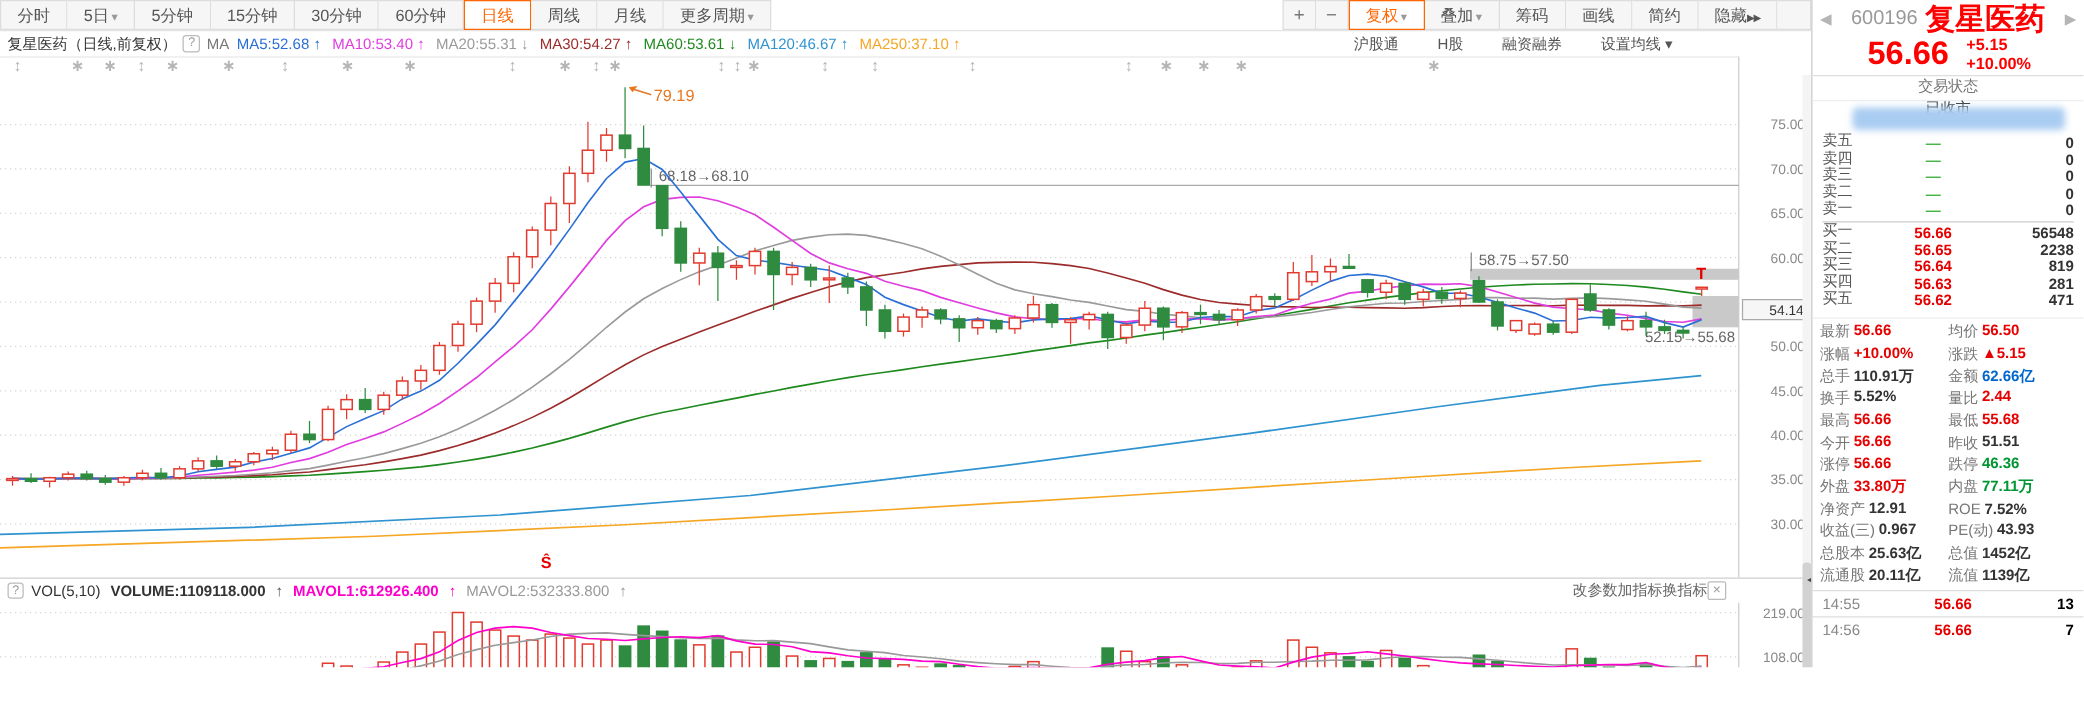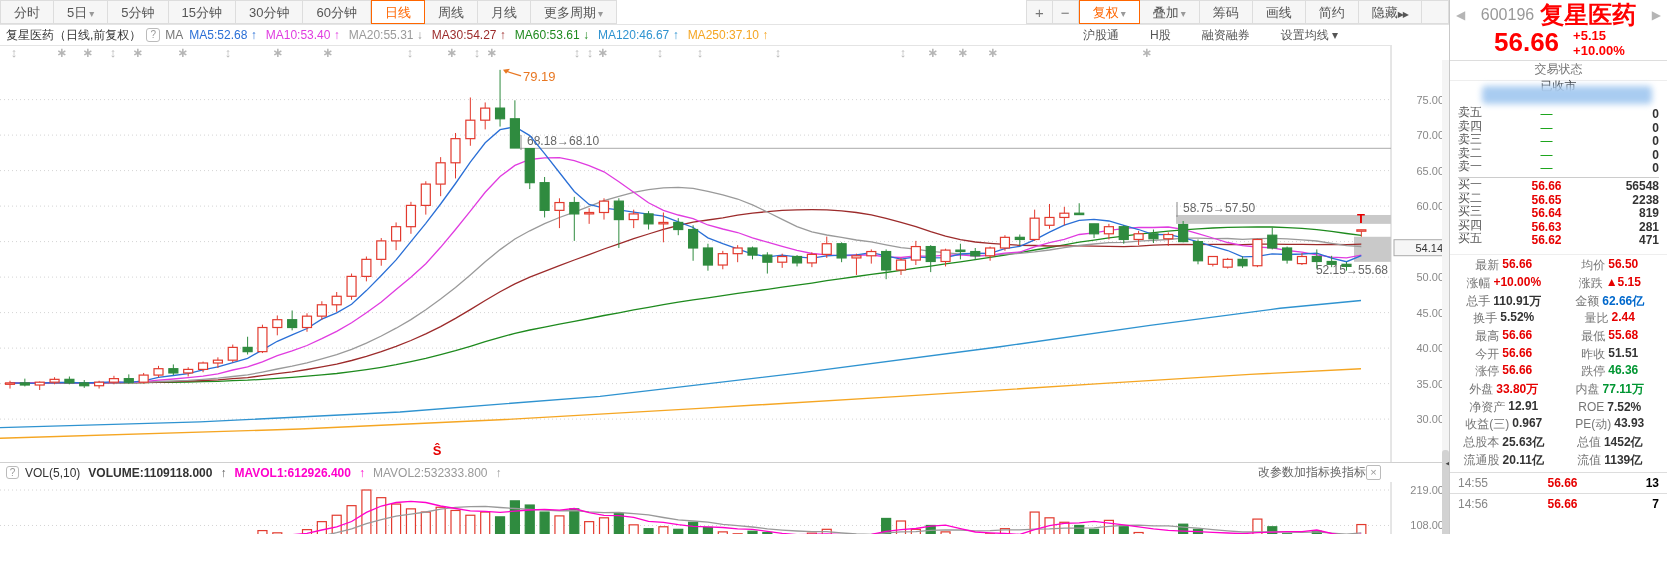--- a/index.html
+++ b/index.html
@@ -66,21 +66,21 @@
   .book-row { display:flex; align-items:flex-end; height:13.4px; }
   .book-row .bl { width:34px; color:#555; }
   .book-row .bp { flex:1; text-align:center; font-weight:bold; }
   .book-row .bp.dash { color:#090; font-weight:normal; }
   .book-row .bp.red { color:#e60000; }
   .book-row .bv { width:58px; text-align:right; color:#333; font-weight:bold; }
   .book-div { border-top:1px solid #ccc; margin:2px 0; }
 
   .quote { margin-top:7px; border-top:1px solid #eee; padding:2px 6px 0 6px; }
   .q-row { display:flex; height:17.7px; align-items:center; }
-  .q-cell { display:flex; justify-content:center; width:50%; }
+  .q-cell { display:flex; justify-content:flex-start; width:50%; }
   .q-cell .ql { color:#777; white-space:nowrap; }
   .q-cell .qv { font-weight:bold; white-space:nowrap; padding-left:3px; }
   .q-cell:first-child { padding-right:7px; }
   .c-red { color:#e60000; } .c-green { color:#009632; } .c-blue { color:#0068cc; } .c-dark { color:#333; }
 
   .ticks { margin-top:3px; }
   .tick-row { display:flex; align-items:center; height:21px; border-top:1px solid #ddd; padding:0 8px; }
   .tick-row .tt { color:#888; width:48px; }
   .tick-row .tp { flex:1; text-align:center; color:#e60000; font-weight:bold; }
   .tick-row .tv { width:40px; text-align:right; color:#000000; font-weight:bold; }

